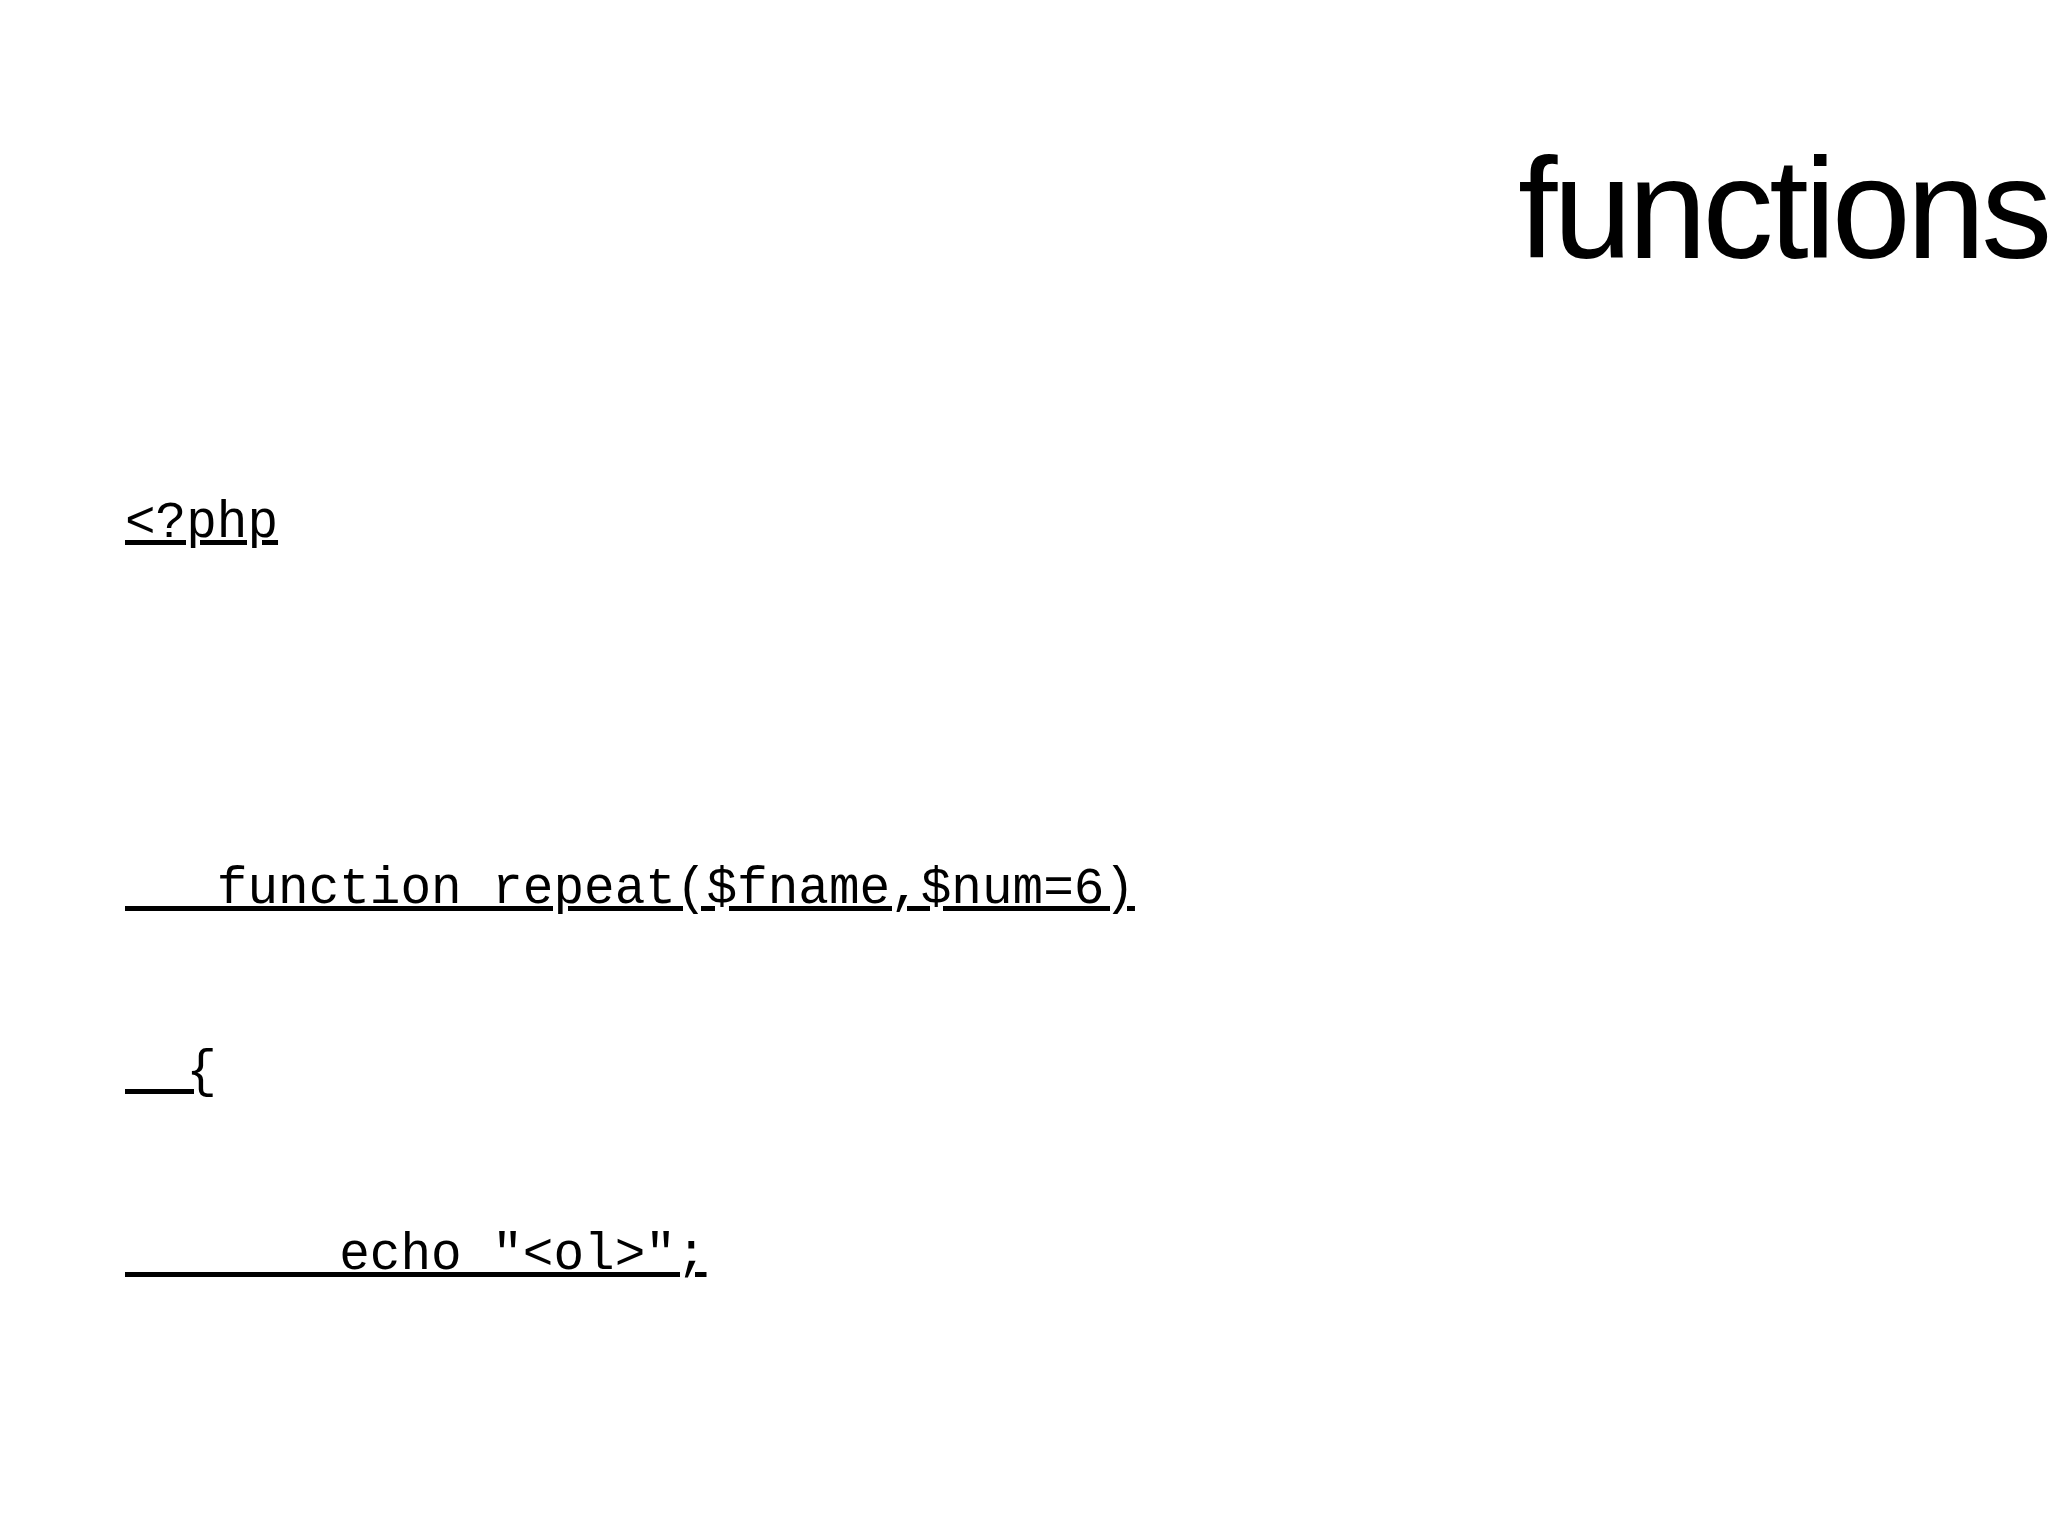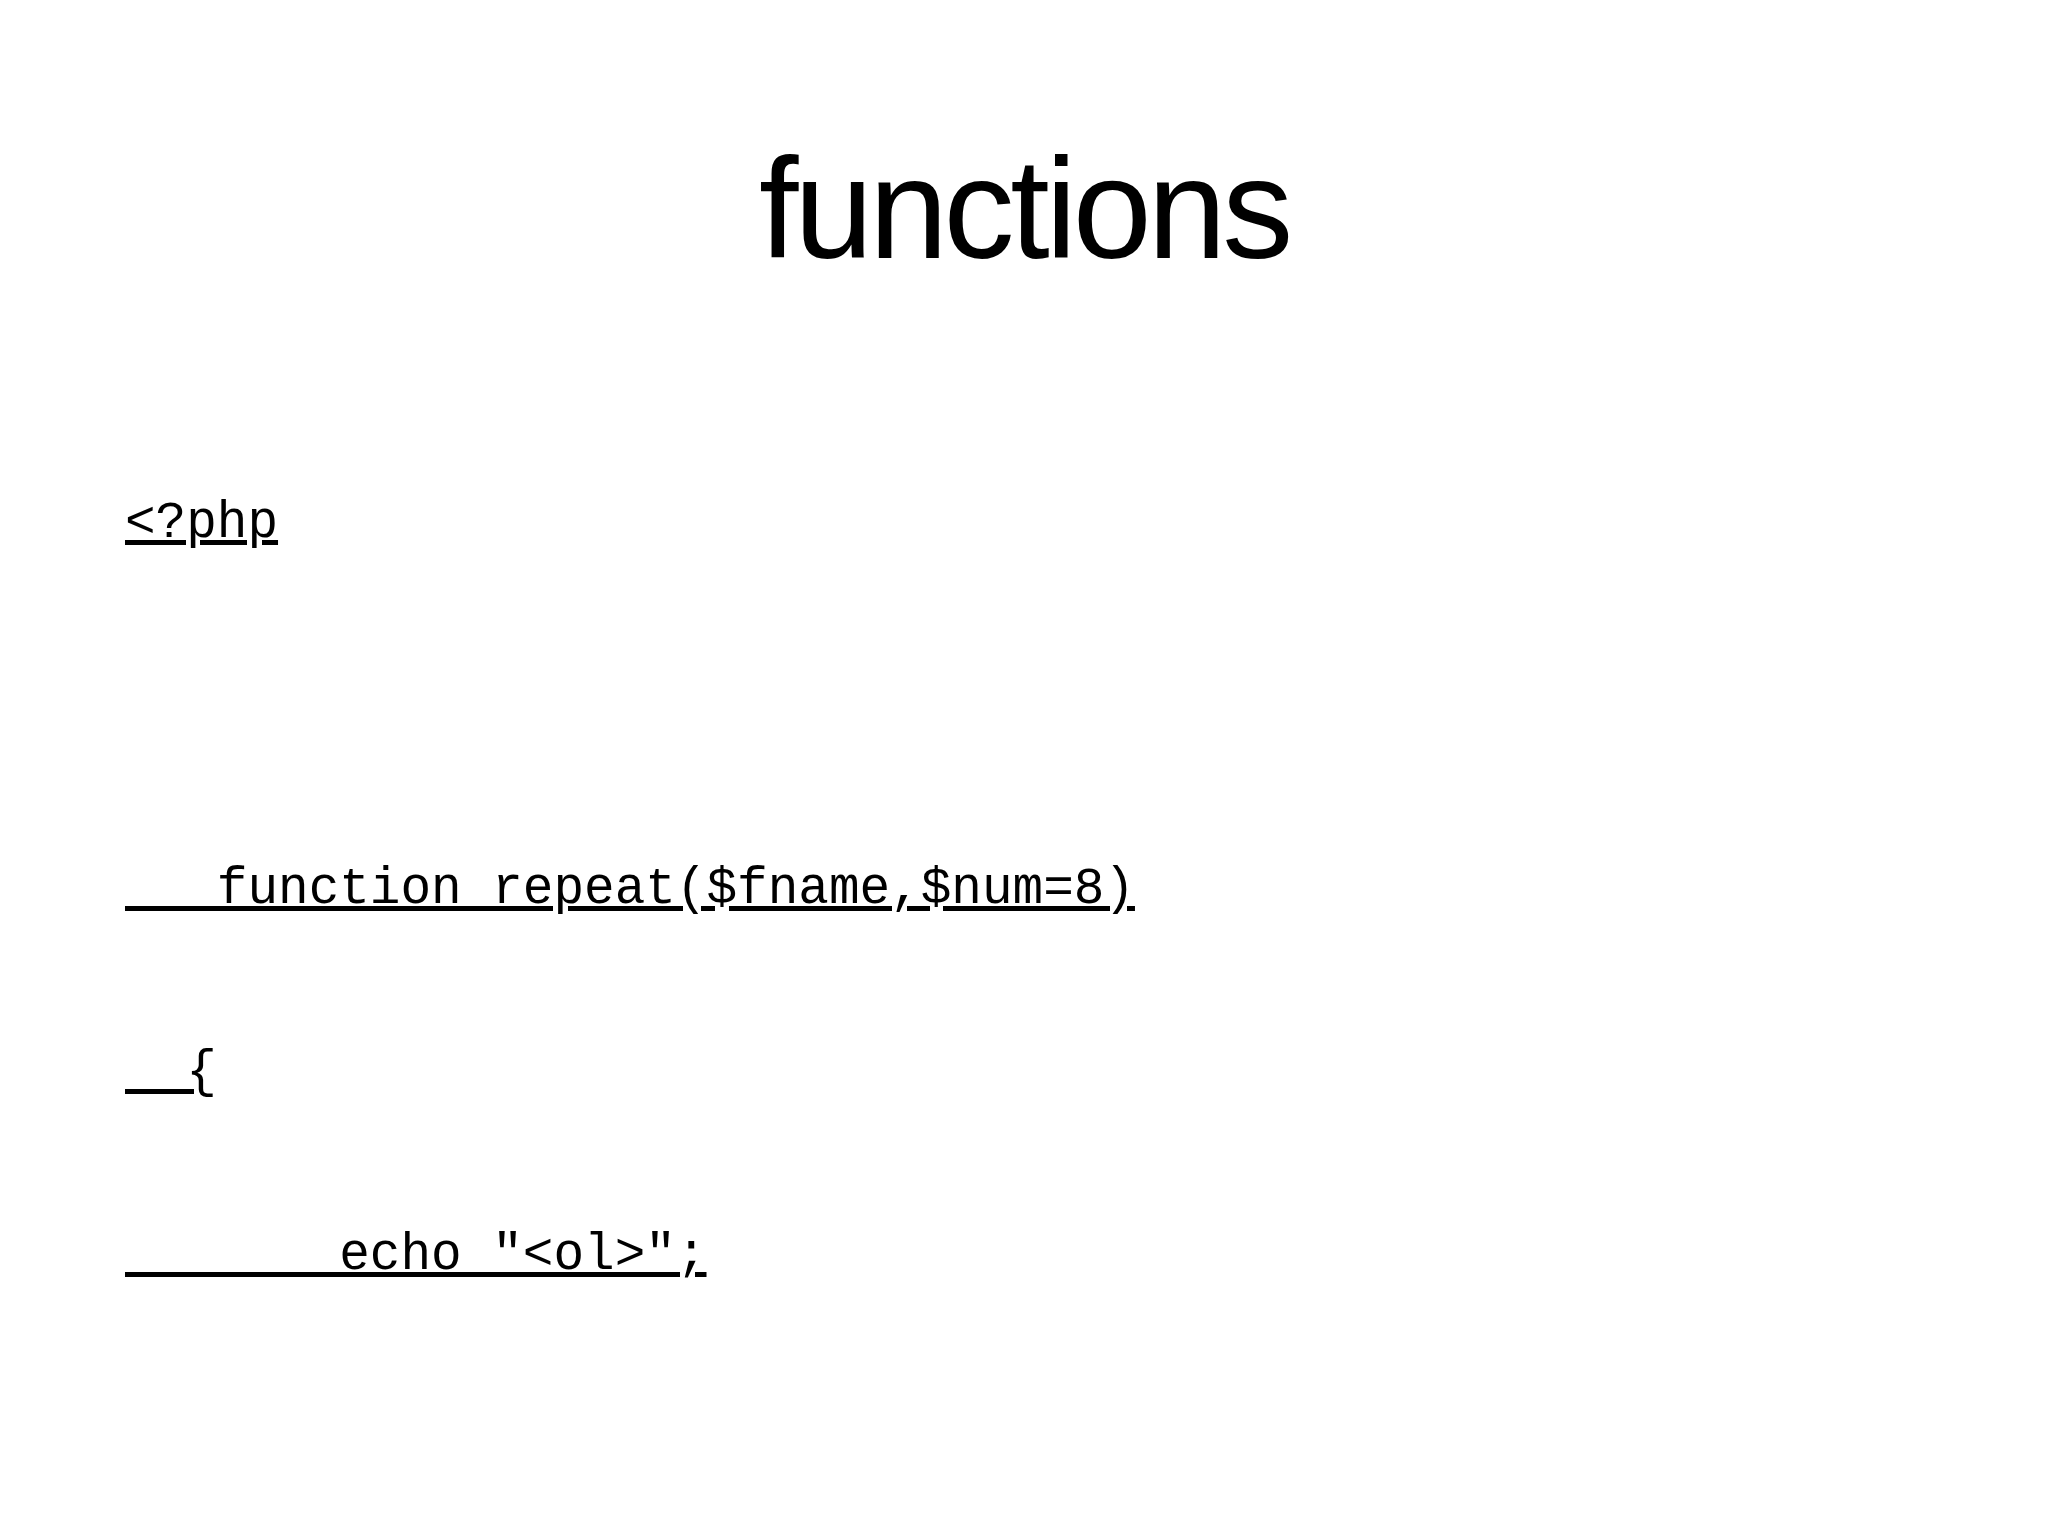--- a/index.html
+++ b/index.html
@@ -17,21 +17,21 @@
   .slide {
     position: absolute;
     inset: 0;
     background: #ffffff;
   }
   .slide-title {
     position: absolute;
     top: 138px;
     left: 0;
     width: 100%;
-    text-align: center;
+    text-align: right;
     font-family: "Liberation Sans", sans-serif;
     font-size: 142px;
     font-weight: 400;
     letter-spacing: -0.03em;
     line-height: 1;
     white-space: pre;
   }
   .code-block {
     position: absolute;
     top: 371px;
@@ -50,21 +50,21 @@
 </head>
 <body>
 
 <div class="slide">
 
   <h1 class="slide-title">functions</h1>
 
   <div class="code-block">
     <div class="code-line">&lt;?php</div>
     <div class="code-line"></div>
-    <div class="code-line">   function repeat($fname,$num=8)</div>
+    <div class="code-line">   function repeat($fname,$num=6)</div>
     <div class="code-line">  {</div>
     <div class="code-line">       echo "&lt;ol&gt;";</div>
     
     
     
     
     
     
     
     

